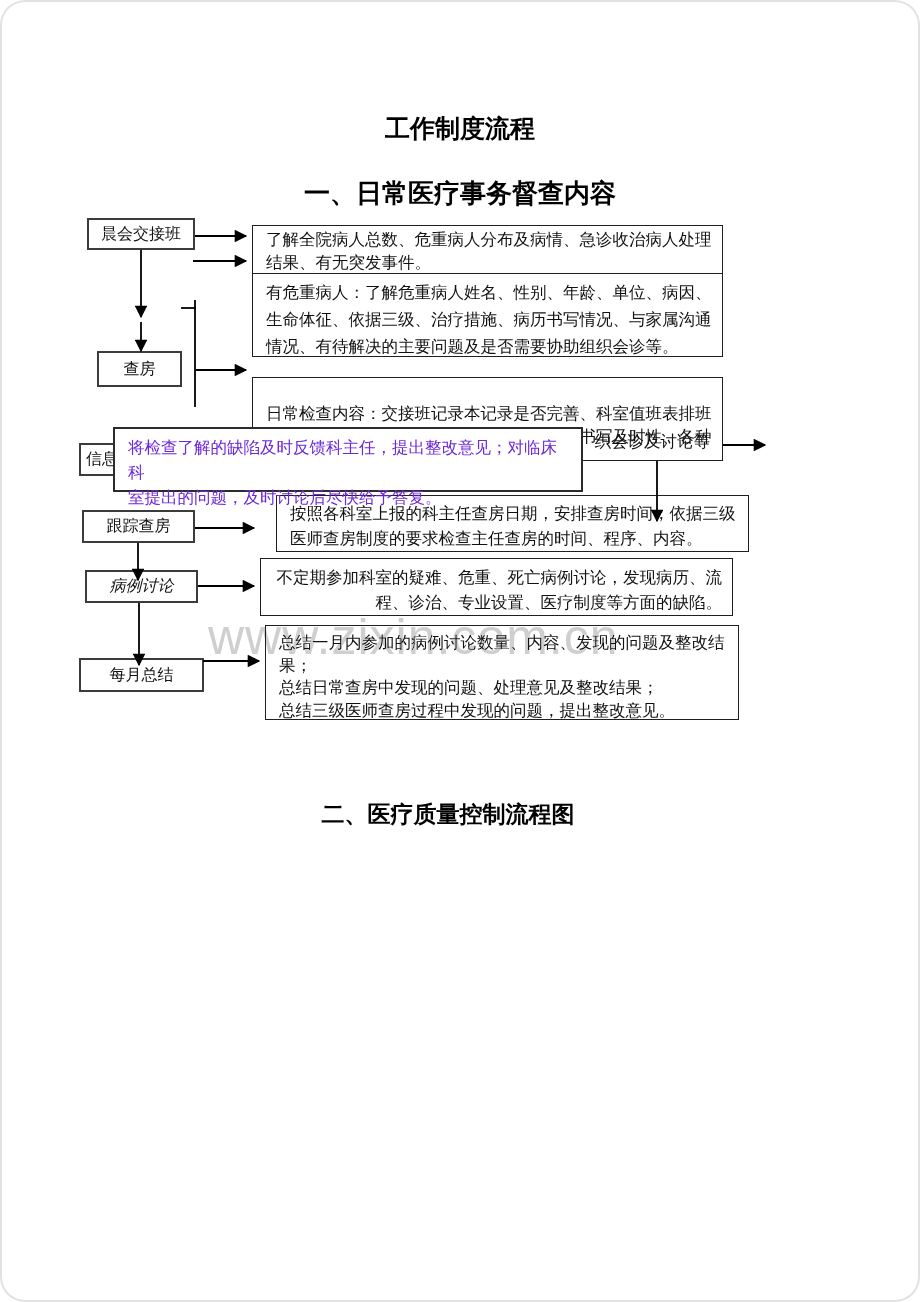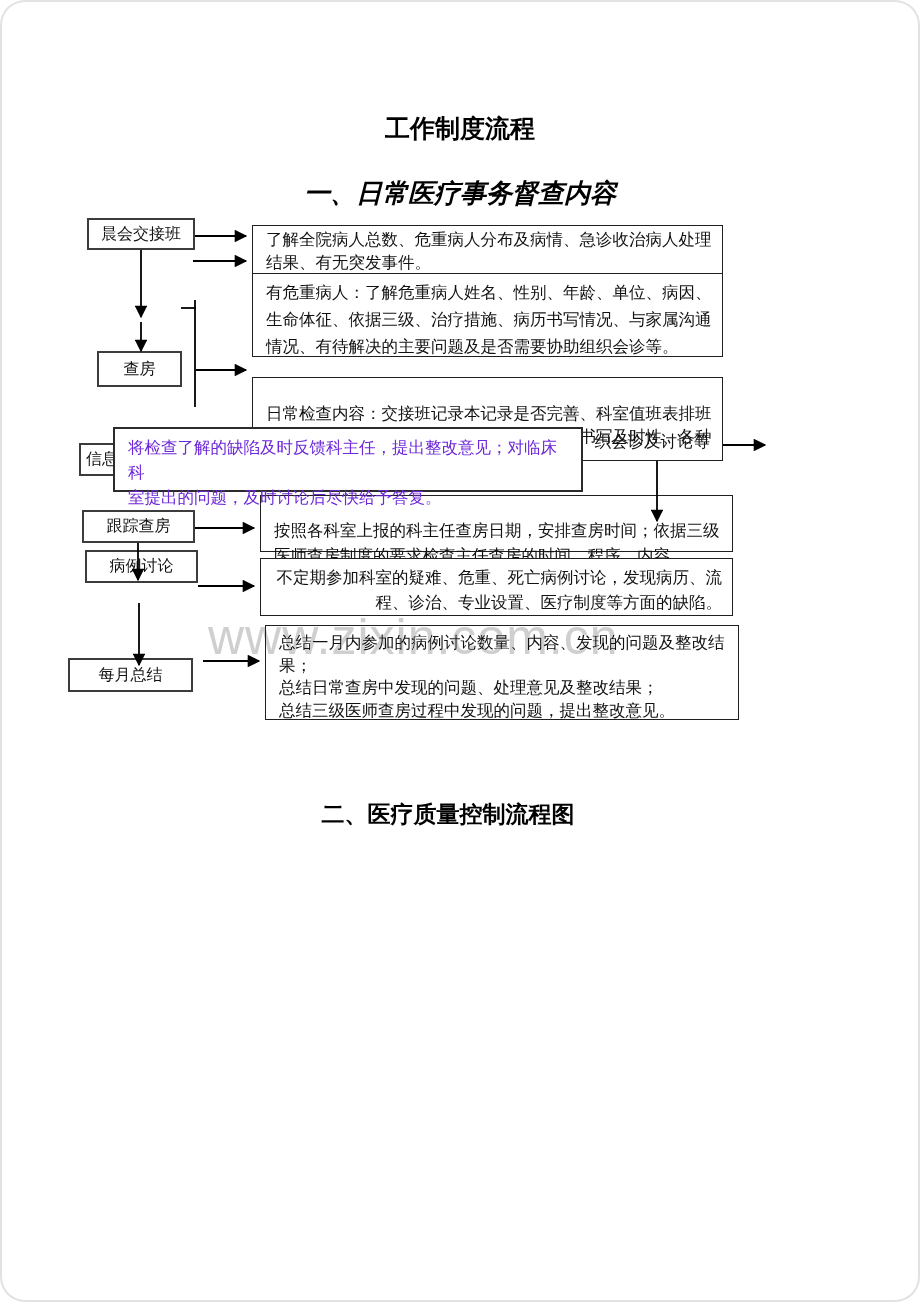--- a/index.html
+++ b/index.html
@@ -12,21 +12,21 @@
     overflow:hidden;
     box-shadow:inset 0 0 0 2px #e2e2e2;
     border-radius:25px;
   }
   .title{
     position:absolute;top:112px;left:0;width:100%;
     text-align:center;font-size:25px;font-weight:bold;color:#000;
   }
   .h1{
     position:absolute;top:176px;left:0;width:100%;
-    text-align:center;font-size:26px;font-weight:bold;color:#000;font-style:italic;
+    text-align:center;font-size:26px;font-weight:bold;color:#000;
   }
   .h2{
     position:absolute;top:799px;left:-12px;width:100%;
     text-align:center;font-size:23px;font-weight:bold;color:#000;
   }
   .node{
     position:absolute;z-index:10;
     background:#fff;border:2px solid #3c3c3c;
     display:flex;align-items:center;justify-content:center;
     font-size:16px;color:#111;box-sizing:border-box;white-space:nowrap;
@@ -66,38 +66,38 @@
   <div class="h1">一、日常医疗事务督查内容</div>
 
   <div class="node" style="left:87px;top:218px;width:108px;height:32px;">晨会交接班</div>
 
   <div class="node" style="left:97px;top:323px;width:85px;height:36px;margin-top:28px;">查房</div>
 
   <div class="node left-text" style="left:79px;top:443px;width:86px;height:33px;">信息</div>
 
   <div class="node" style="left:82px;top:510px;width:113px;height:33px;">跟踪查房</div>
 
-  <div class="node" style="left:85px;top:550px;width:113px;height:33px;">病例讨论</div>
+  <div class="node" style="left:85px;top:570px;width:113px;height:33px;font-style:italic;">病例讨论</div>
 
-  <div class="node" style="left:68px;top:658px;width:125px;height:34px;">每月总结</div>
+  <div class="node" style="left:79px;top:658px;width:125px;height:34px;">每月总结</div>
 
   <div class="detail" style="left:252px;top:225px;width:471px;height:49px;line-height:22.5px;padding-top:3px;">了解全院病人总数、危重病人分布及病情、急诊收治病人处理
 结果、有无突发事件。</div>
 
   <div class="detail" style="left:252px;top:273px;width:471px;height:84px;line-height:27px;padding-top:5px;">有危重病人：了解危重病人姓名、性别、年龄、单位、病因、
 生命体征、依据三级、治疗措施、病历书写情况、与家属沟通
 情况、有待解决的主要问题及是否需要协助组织会诊等。</div>
 
   <div class="detail" style="left:252px;top:377px;width:471px;height:84px;line-height:23.5px;">
     <span>日常检查内容：交接班记录本记录是否完善、科室值班表排班
 是否合理（坚决杜绝无照医师值班）、病例书写及时性、各种</span>
     <span class="b3-frag">织会诊及讨论等</span>
   </div>
 
-  <div class="detail" style="left:260px;top:495px;width:473px;height:57px;line-height:25px;padding-top:22px;">按照各科室上报的科主任查房日期，安排查房时间；依据三级
+  <div class="detail" style="left:276px;top:495px;width:473px;height:57px;line-height:25px;padding-top:5px;">按照各科室上报的科主任查房日期，安排查房时间；依据三级
 医师查房制度的要求检查主任查房的时间、程序、内容。</div>
 
   <div class="detail" style="left:260px;top:558px;width:473px;height:58px;line-height:25px;padding-top:6px;text-align:right;">不定期参加科室的疑难、危重、死亡病例讨论，发现病历、流
 程、诊治、专业设置、医疗制度等方面的缺陷。</div>
 
   <div class="detail" style="left:265px;top:625px;width:474px;height:95px;line-height:22.5px;padding-top:6px;">总结一月内参加的病例讨论数量、内容、发现的问题及整改结
 果；
 总结日常查房中发现的问题、处理意见及整改结果；
 总结三级医师查房过程中发现的问题，提出整改意见。</div>
 

